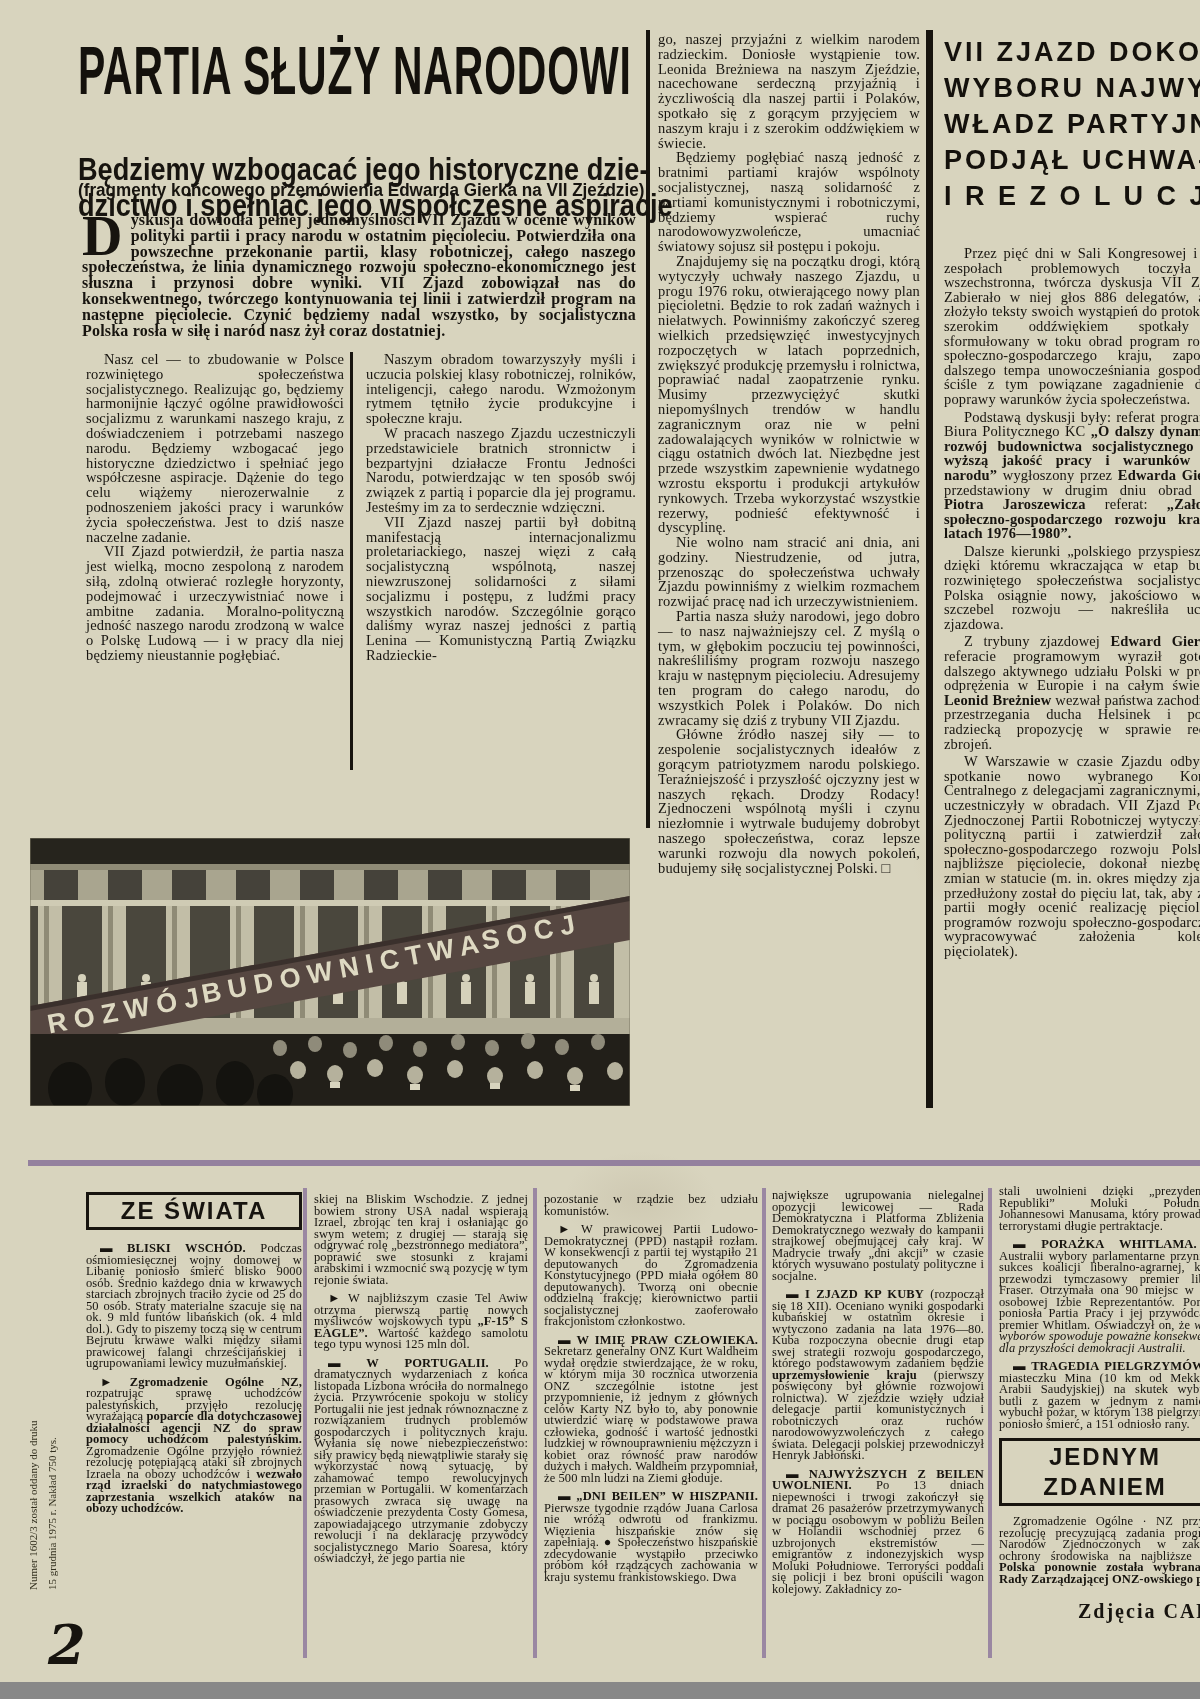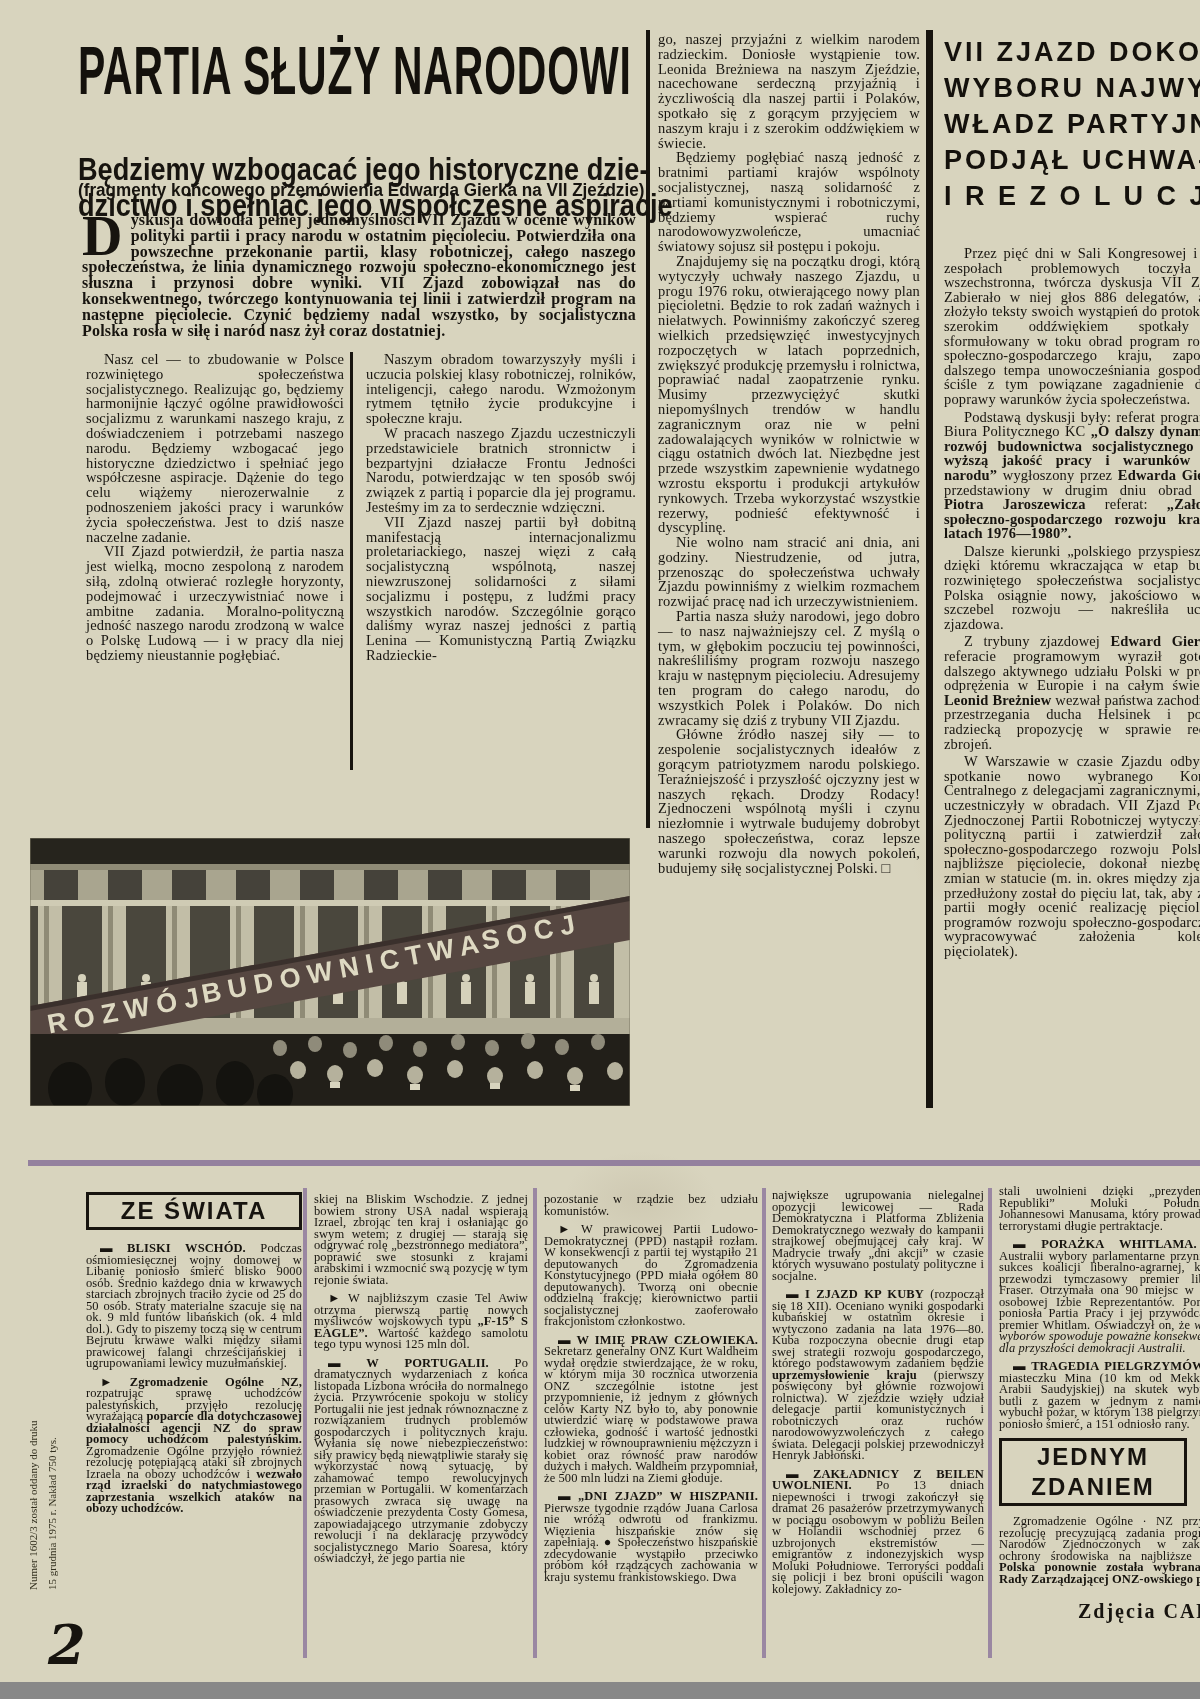--- a/index.html
+++ b/index.html
@@ -40,21 +40,21 @@
   .sb-body { text-align:justify; font-size:14.5px; line-height:14.6px; letter-spacing:.15px; }
   .sb-body p { margin:0 0 3px; text-indent:20px; }
 
   
   .world-col { text-align:justify; font-size:12.5px; line-height:11.5px; letter-spacing:.1px; }
   .world-col p { margin:0 0 7px; text-indent:14px; }
   .world-col p.ni { text-indent:0; }
   .boxhead {
     border:3px solid #17140f; text-align:center;
     font:bold 24px/30px "Liberation Sans", sans-serif; letter-spacing:2px;
-    padding:1px 0; margin:0 0 13px 0; background:transparent; text-indent:0;
+    padding:1px 12px; margin:0 0 13px 0; background:transparent; text-indent:0;
   }
   .boxhead2 { margin:8px 0 10px 0; width:182px; }
 
   .pageno { font:bold italic 54px/54px "DejaVu Serif", serif; }
   .imprint { writing-mode:vertical-rl; transform:rotate(180deg); font-size:11px; line-height:1.7; color:#33301f; height:340px; }
   .caf { font:bold 20px "Liberation Serif", serif; letter-spacing:2px; white-space:nowrap; }
 </style>
 </head>
 <body>
 
@@ -247,26 +247,26 @@
   </div>
   <div class="abs world-col" style="left:314px; top:1194px; width:214px;">
       <p class="ni">skiej na Bliskim Wschodzie. Z jednej bowiem strony USA nadal wspierają Izrael, zbrojąc ten kraj i osłaniając go swym wetem; z drugiej — starają się odgrywać rolę „bezstronnego mediatora”, poprawić swe stosunki z krajami arabskimi i wzmocnić swą pozycję w tym rejonie świata.</p>
       <p>► W najbliższym czasie Tel Awiw otrzyma pierwszą partię nowych myśliwców wojskowych typu <b>„F-15” S EAGLE”.</b> Wartość każdego samolotu tego typu wynosi 125 mln dol.</p>
       <p>▬ <b>W PORTUGALII.</b> Po dramatycznych wydarzeniach z końca listopada Lizbona wróciła do normalnego życia. Przywrócenie spokoju w stolicy Portugalii nie jest jednak równoznaczne z rozwiązaniem trudnych problemów gospodarczych i politycznych kraju. Wyłania się nowe niebezpieczeństwo: siły prawicy będą niewątpliwie starały się wykorzystać nową sytuację, by zahamować tempo rewolucyjnych przemian w Portugalii. W komentarzach prasowych zwraca się uwagę na oświadczenie prezydenta Costy Gomesa, zapowiadającego utrzymanie zdobyczy rewolucji i na deklarację przywódcy socjalistycznego Mario Soaresa, który oświadczył, że jego partia nie</p>
     </div>
   <div class="abs world-col" style="left:544px; top:1194px; width:214px;font-family:Liberation Serif, serif;">
       <p class="ni">pozostanie w rządzie bez udziału komunistów.</p>
       <p>► W prawicowej Partii Ludowo-Demokratycznej (PPD) nastąpił rozłam. W konsekwencji z partii tej wystąpiło 21 deputowanych do Zgromadzenia Konstytucyjnego (PPD miała ogółem 80 deputowanych). Tworzą oni obecnie oddzielną frakcję; kierownictwo partii socjalistycznej zaoferowało frakcjonistom członkostwo.</p>
       <p>▬ <b>W IMIĘ PRAW CZŁOWIEKA.</b> Sekretarz generalny ONZ Kurt Waldheim wydał orędzie stwierdzające, że w roku, w którym mija 30 rocznica utworzenia ONZ szczególnie istotne jest przypomnienie, iż jednym z głównych celów Karty NZ było to, aby ponownie utwierdzić wiarę w podstawowe prawa człowieka, godność i wartość jednostki ludzkiej w równouprawnieniu mężczyzn i kobiet oraz równość praw narodów dużych i małych. Waldheim przypomniał, że 500 mln ludzi na Ziemi głoduje.</p>
-      <p>▬ <b>„DNI ZJAZD” W HISZPANII.</b> Pierwsze tygodnie rządów Juana Carlosa nie wróżą odwrotu od frankizmu. Więzienia hiszpańskie znów się zapełniają. ● Społeczeństwo hiszpańskie zdecydowanie wystąpiło przeciwko próbom kół rządzących zachowania w kraju systemu frankistowskiego. Dwa</p>
+      <p>▬ <b>„DNI BEILEN” W HISZPANII.</b> Pierwsze tygodnie rządów Juana Carlosa nie wróżą odwrotu od frankizmu. Więzienia hiszpańskie znów się zapełniają. ● Społeczeństwo hiszpańskie zdecydowanie wystąpiło przeciwko próbom kół rządzących zachowania w kraju systemu frankistowskiego. Dwa</p>
     </div>
   <div class="abs world-col" style="left:772px; top:1190px; width:212px;">
       <p class="ni">największe ugrupowania nielegalnej opozycji lewicowej — Rada Demokratyczna i Platforma Zbliżenia Demokratycznego wezwały do kampanii strajkowej obejmującej cały kraj. W Madrycie trwały „dni akcji” w czasie których wysuwano postulaty polityczne i socjalne.</p>
       <p>▬ <b>I ZJAZD KP KUBY</b> (rozpoczął się 18 XII). Oceniano wyniki gospodarki kubańskiej w ostatnim okresie i wytyczono zadania na lata 1976—80. Kuba rozpoczyna obecnie drugi etap swej strategii rozwoju gospodarczego, którego podstawowym zadaniem będzie <b>uprzemysłowienie kraju</b> (pierwszy poświęcony był głównie rozwojowi rolnictwa). W zjeździe wzięły udział delegacje partii komunistycznych i robotniczych oraz ruchów narodowowyzwoleńczych z całego świata. Delegacji polskiej przewodniczył Henryk Jabłoński.</p>
-      <p>▬ <b>ZAKŁADNICY Z BEILEN UWOLNIENI.</b> Po 13 dniach niepewności i trwogi zakończył się dramat 26 pasażerów przetrzymywanych w pociągu osobowym w pobliżu Beilen w Holandii wschodniej przez 6 uzbrojonych ekstremistów — emigrantów z indonezyjskich wysp Moluki Południowe. Terroryści poddali się policji i bez broni opuścili wagon kolejowy. Zakładnicy zo-</p>
+      <p>▬ <b>NAJWYŻSZYCH Z BEILEN UWOLNIENI.</b> Po 13 dniach niepewności i trwogi zakończył się dramat 26 pasażerów przetrzymywanych w pociągu osobowym w pobliżu Beilen w Holandii wschodniej przez 6 uzbrojonych ekstremistów — emigrantów z indonezyjskich wysp Moluki Południowe. Terroryści poddali się policji i bez broni opuścili wagon kolejowy. Zakładnicy zo-</p>
     </div>
   <div class="abs world-col" style="left:999px; top:1186px; width:225px;">
     <div>
         <p class="ni">stali uwolnieni dzięki „prezydentowi Republiki” Moluki Południowe Johannesowi Manusama, który prowadził z terrorystami długie pertraktacje.</p>
         <p>▬ <b>PORAŻKA WHITLAMA.</b> W Australii wybory parlamentarne przyniosły sukces koalicji liberalno-agrarnej, której przewodzi tymczasowy premier liberał Fraser. Otrzymała ona 90 miejsc w 127-osobowej Izbie Reprezentantów. Porażkę poniosła Partia Pracy i jej przywódca, b. premier Whitlam. Oświadczył on, że <i>wynik wyborów spowoduje poważne konsekwencje dla przyszłości demokracji Australii.</i></p>
         <p>▬ <b>TRAGEDIA PIELGRZYMÓW.</b> W miasteczku Mina (10 km od Mekki, w Arabii Saudyjskiej) na skutek wybuchu butli z gazem w jednym z namiotów wybuchł pożar, w którym 138 pielgrzymów poniosło śmierć, a 151 odniosło rany.</p>
       </div>
     <div class="boxhead boxhead2">JEDNYM ZDANIEM</div>
     <div>
         <p>Zgromadzenie Ogólne · NZ przyjęło rezolucję precyzującą zadania programu Narodów Zjednoczonych w zakresie ochrony środowiska na najbliższe lata; <b>Polska ponownie została wybrana do Rady Zarządzającej ONZ-owskiego pro-</b></p>

